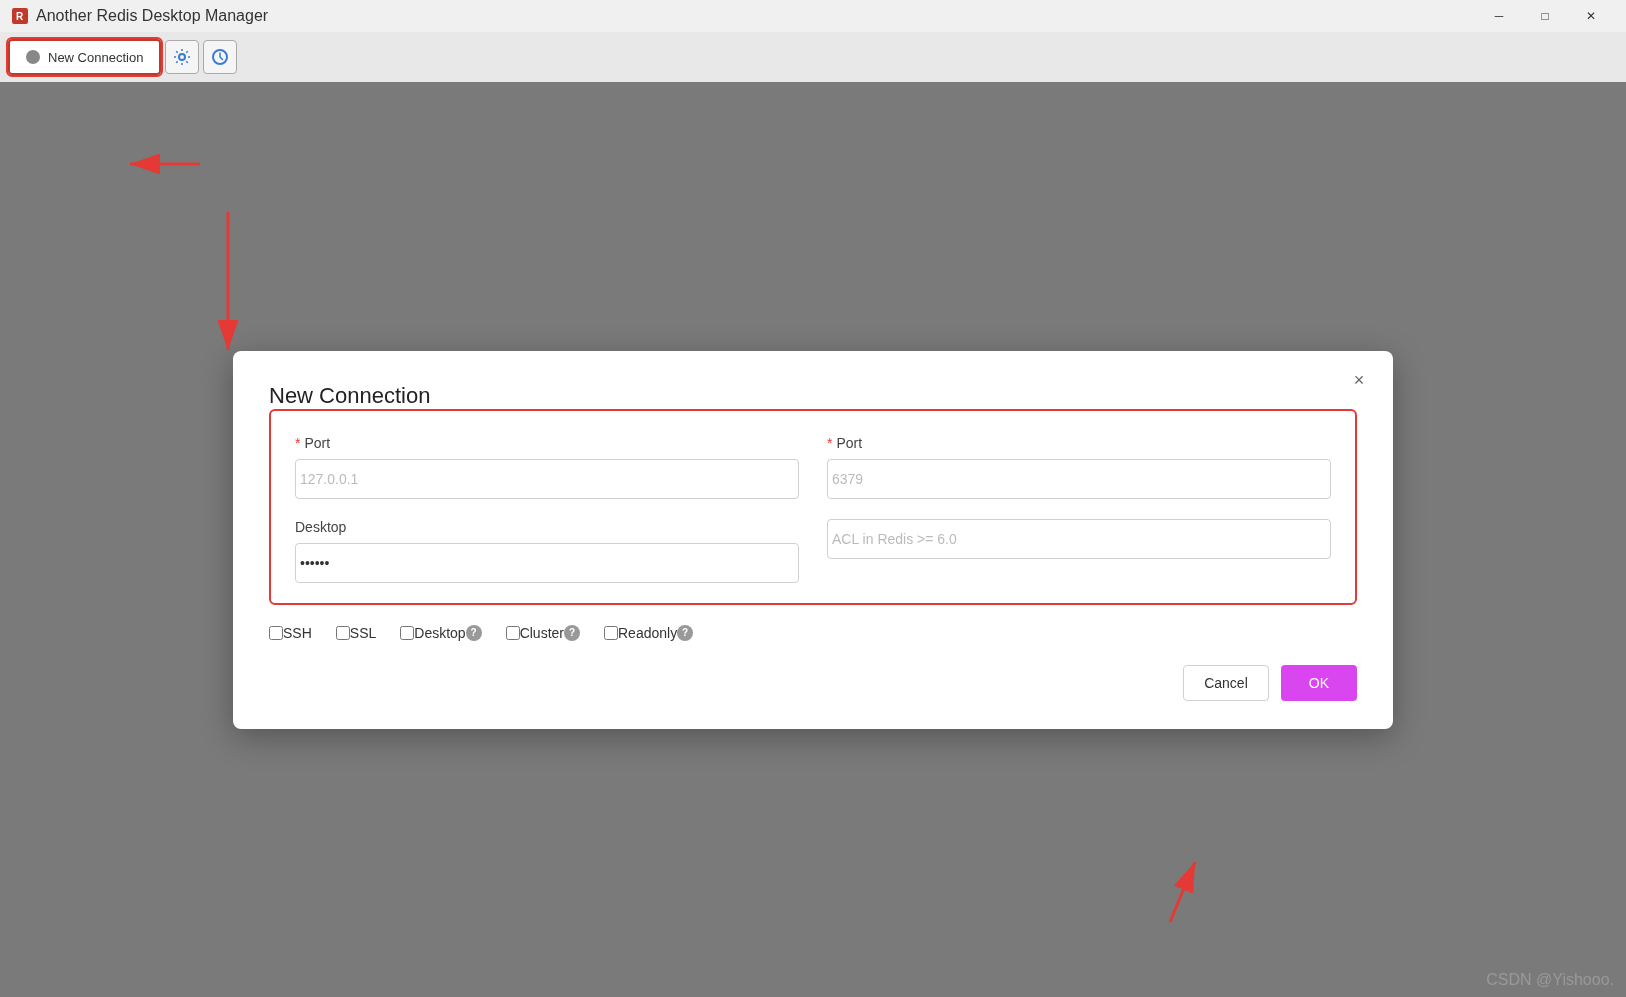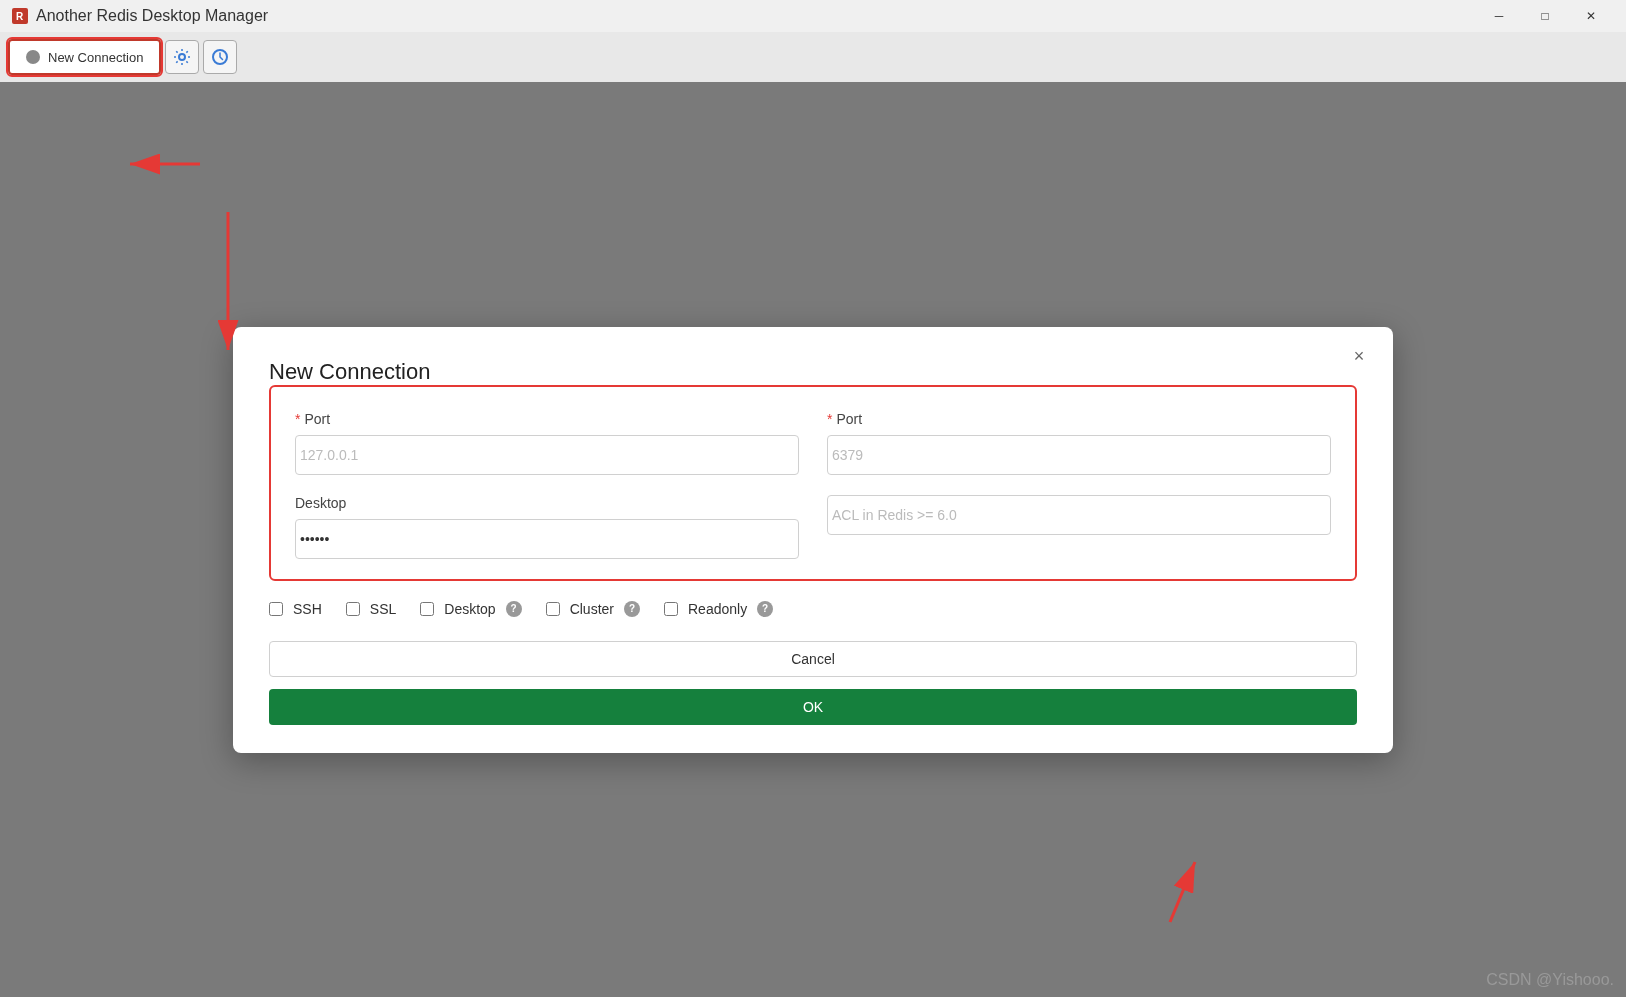--- a/index.html
+++ b/index.html
@@ -192,21 +192,21 @@
     .checkboxes-row {
       display: flex;
       align-items: center;
       gap: 24px;
       margin-bottom: 24px;
       flex-wrap: wrap;
     }
     .checkbox-item {
       display: flex;
       align-items: center;
-      gap: 10px;
+      gap: 0;
       font-size: 14px;
       color: #333;
       cursor: pointer;
     }
     .checkbox-item input[type="checkbox"] {
       width: 14px;
       height: 14px;
       cursor: pointer;
     }
     .help-icon {
@@ -221,38 +221,37 @@
       font-size: 10px;
       font-weight: bold;
       cursor: pointer;
     }
 
     
     .modal-footer {
       display: flex;
       justify-content: flex-end;
       gap: 12px;
-      flex-direction: column;
     }
     .btn-cancel {
       height: 36px;
       padding: 0 20px;
       border: 1px solid #d0d0d0;
       border-radius: 4px;
       background: #fff;
       font-size: 14px;
       cursor: pointer;
       color: #333;
     }
     .btn-ok {
       height: 36px;
       padding: 0 28px;
       border: none;
       border-radius: 4px;
-      background: #15803d;
+      background: #d946ef;
       color: #fff;
       font-size: 14px;
       font-weight: 500;
       cursor: pointer;
     }
 
     
     .tab-item-outlined {
       outline: 2px solid #e53935;
     }

